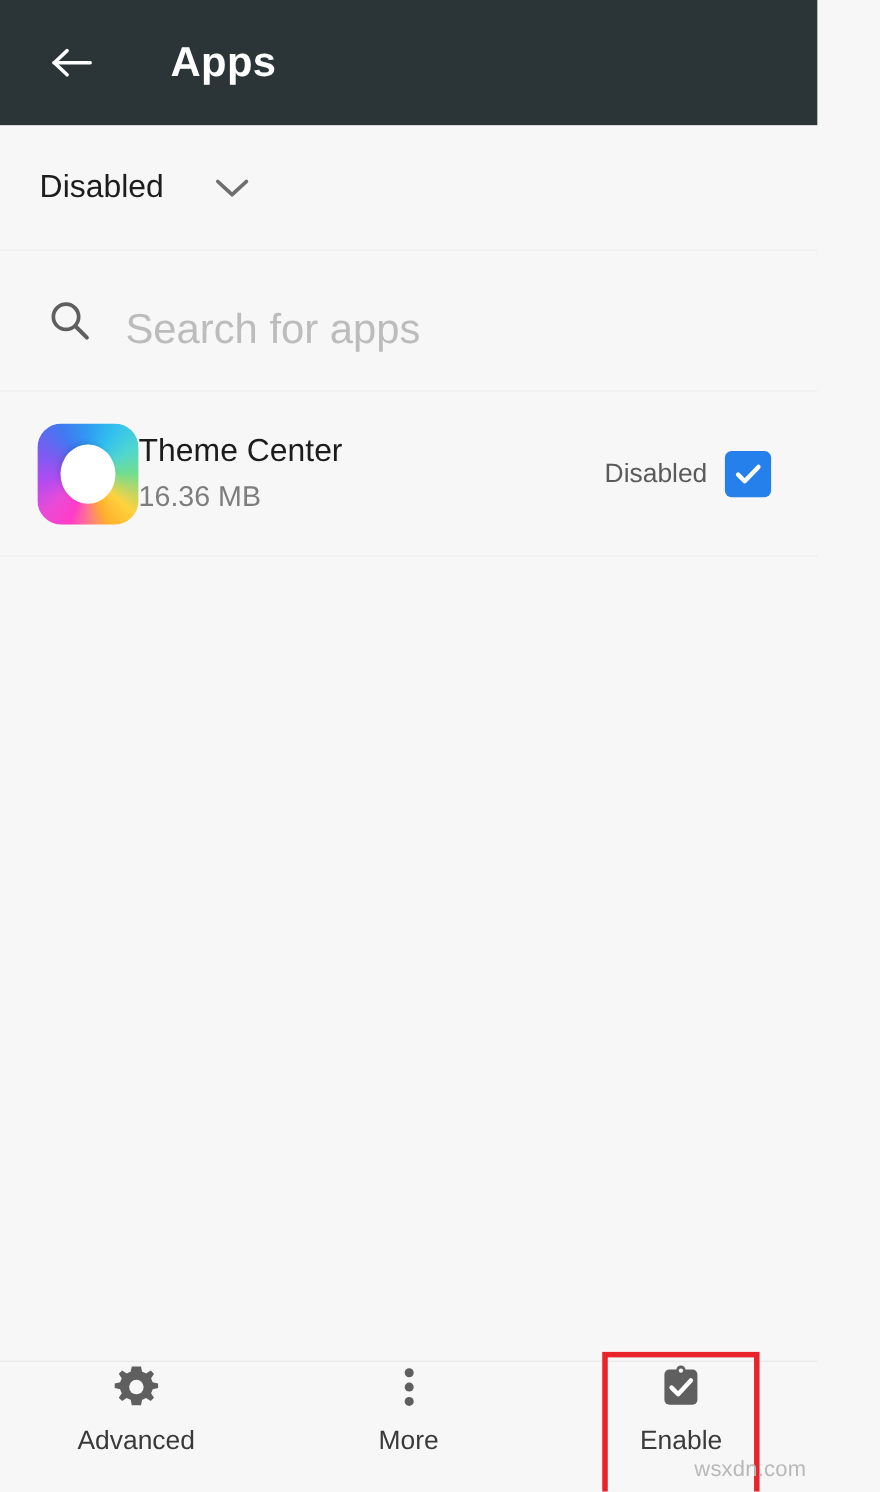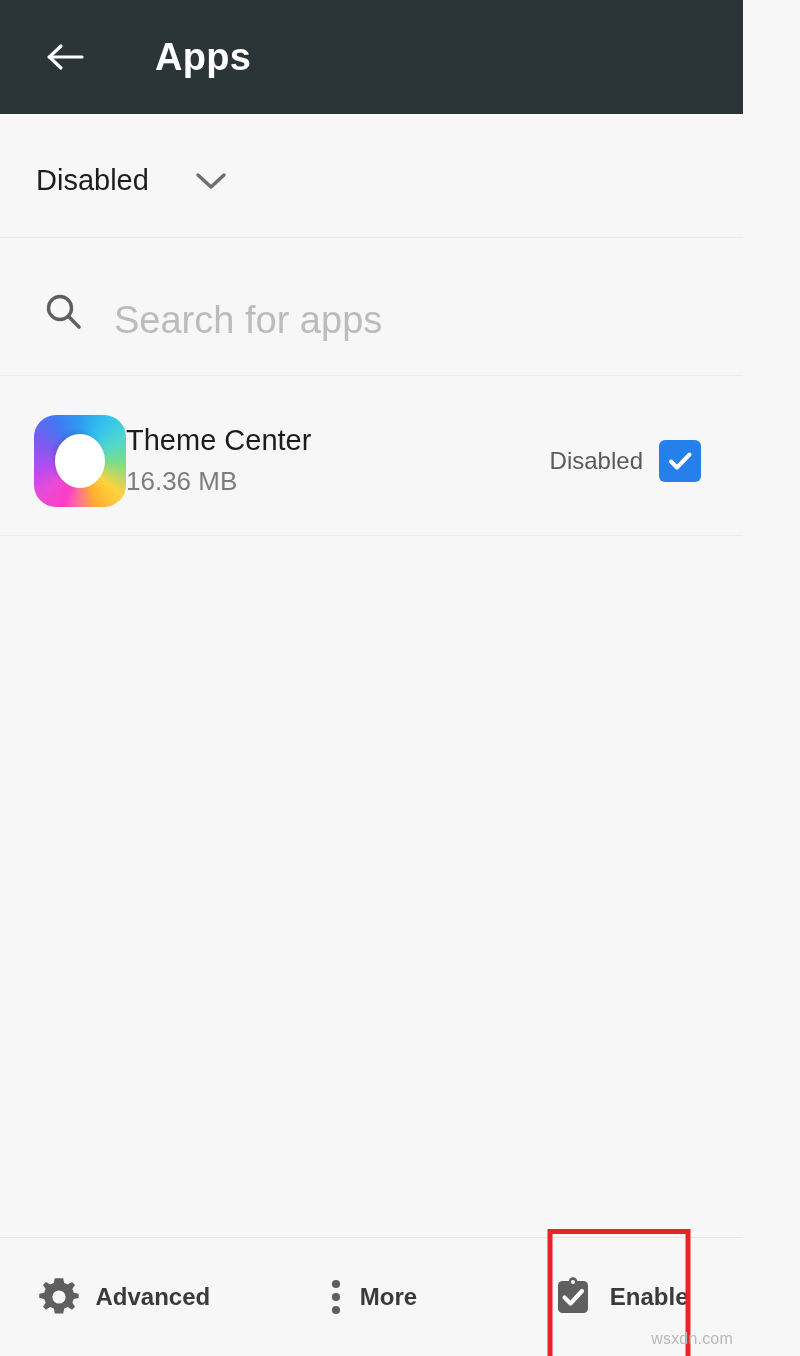--- a/index.html
+++ b/index.html
@@ -13,21 +13,20 @@
     overflow: hidden;
   }
 
   #screen {
     position: relative;
     width: 743px;
     height: 1356px;
     background: #f7f7f7;
     display: flex;
     flex-direction: column;
-    gap: 10px;
   }
 
   
   .appbar {
     height: 114px;
     background: #2b3538;
     display: flex;
     align-items: center;
     flex: 0 0 114px;
     padding-left: 40px;
@@ -190,26 +189,25 @@
     height: 119px;
     background: #f7f7f7;
     border-top: 1px solid #e6e6e6;
     display: flex;
     align-items: stretch;
     position: relative;
   }
   .bottom-item {
     flex: 1 1 33.33%;
     display: flex;
-    align-items: center;
-    justify-content: center;
+    flex-direction: column;
+    align-items: center;
     gap: 14px;
     cursor: pointer;
     position: relative;
-    font-weight: bold;
   }
   .bottom-icon {
     height: 46px;
     display: flex;
     align-items: center;
     justify-content: center;
   }
   .bottom-label {
     font-size: 24px;
     color: #3a3a3a;
@@ -224,21 +222,21 @@
     width: 133px;
     height: 128px;
     border: 5px solid #e8232a;
     pointer-events: none;
   }
 
   .watermark {
     position: absolute;
     right: 10px;
     bottom: 8px;
-    font-size: 16px;
+    font-size: 20px;
     color: #b8b8b8;
     letter-spacing: 0.2px;
     user-select: none;
   }
 </style>
 </head>
 <body>
 
 <div id="screen">
 

